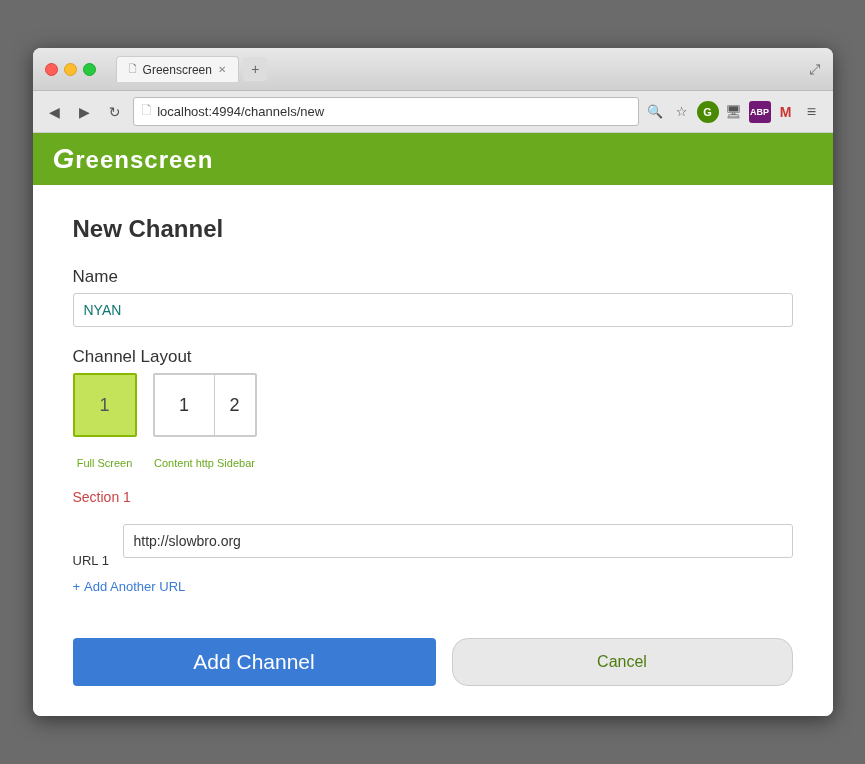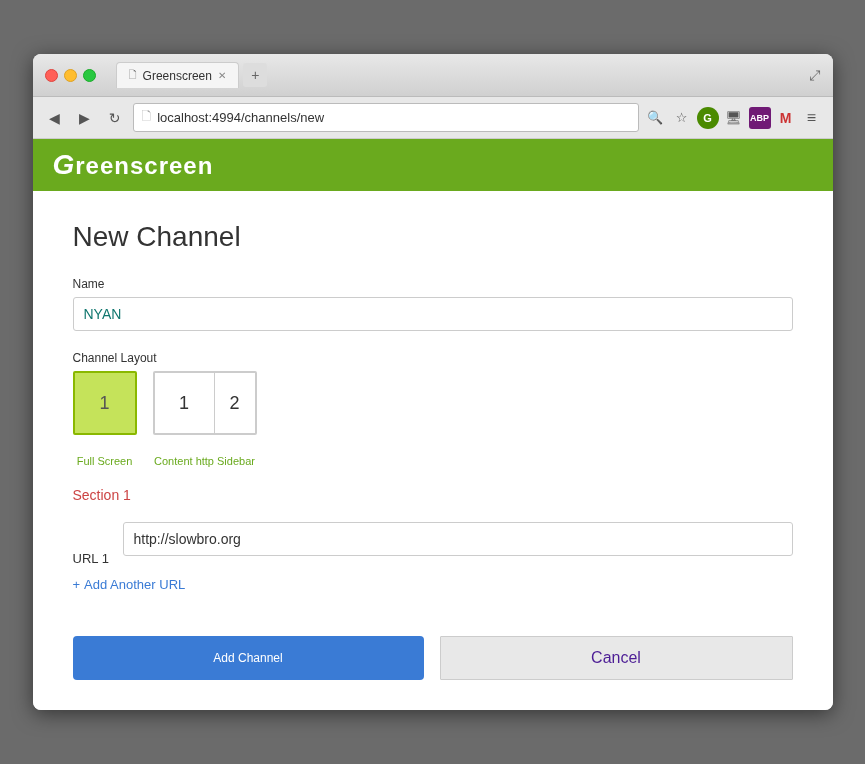--- a/index.html
+++ b/index.html
@@ -150,33 +150,33 @@
       font-style: italic;
     }
 
     .app-body {
       background: white;
       padding: 30px 40px;
       min-height: 480px;
     }
 
     .page-title {
-      font-size: 28px;
-      font-weight: normal;
+      font-size: 24px;
+      font-weight: bold;
       color: #333;
       margin-bottom: 24px;
     }
 
     .form-group {
       margin-bottom: 20px;
     }
 
     .form-label {
       display: block;
-      font-size: 12px;
+      font-size: 17px;
       color: #333;
       margin-bottom: 6px;
     }
 
     .form-input {
       width: 100%;
       padding: 8px 10px;
       border: 1px solid #ccc;
       border-radius: 3px;
       font-size: 14px;
@@ -295,31 +295,30 @@
       margin-top: 24px;
     }
 
     .btn-add-channel {
       flex: 1;
       padding: 12px;
       background: #3a7bd5;
       color: white;
       border: none;
       border-radius: 4px;
-      font-size: 12px;
+      font-size: 21px;
       cursor: pointer;
     }
 
     .btn-cancel {
       flex: 1;
-      padding: 12px;
       background: #e8e8e8;
-      color: #4c1d95;
+      color: #4d7c0f;
       border: 1px solid #ccc;
-      border-radius: 1px;
+      border-radius: 16px;
       font-size: 16px;
       cursor: pointer;
     }
   </style>
 </head>
 <body>
 
 <div class="browser-window">
 
   <div class="title-bar">

